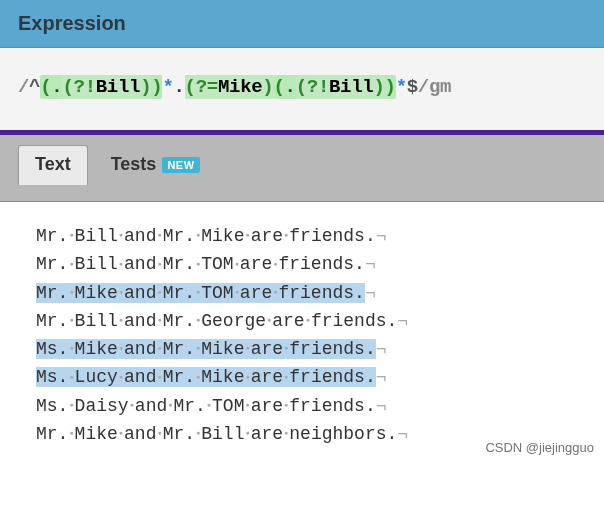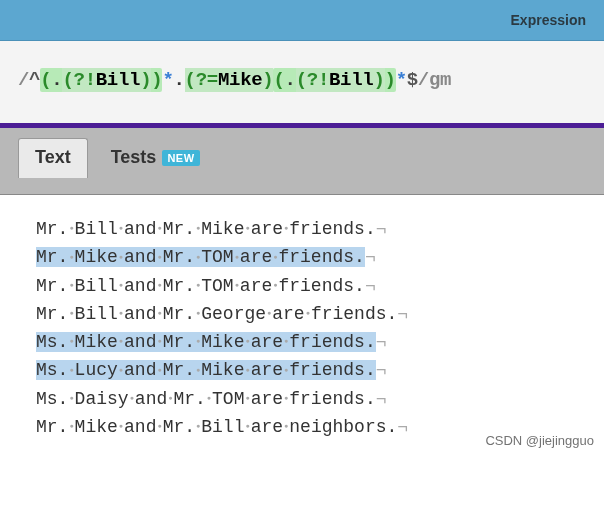--- a/index.html
+++ b/index.html
@@ -10,23 +10,22 @@
     height: 509px;
     overflow: hidden;
   }
   .header {
     background: #5ca7d0;
     border-bottom: 1px solid #4a90b8;
     padding: 12px 18px;
   }
   .header-title {
     font-weight: 700;
-    font-size: 14px;
+    font-size: 20px;
     color: #2b3a42;
-    text-align: right;
   }
   .expression-area {
     background: #f4f4f4;
     border-bottom: 5px solid #4c1d95;
     padding: 28px 18px 32px 18px;
     font-family: "Courier New", Consolas, monospace;
     font-size: 19px;
     font-weight: bold;
     white-space: nowrap;
     letter-spacing: -0.3px;
@@ -112,21 +111,21 @@
     <span>Text</span>
   </div>
   <div class="tab">
     <span>Tests</span>
     <span class="badge-new">NEW</span>
   </div>
 </div>
 
 <div class="text-pane" id="text-pane">
   <div class="line"><span><span>Mr.</span><span class="sep">●</span><span>Bill</span><span class="sep">●</span><span>and</span><span class="sep">●</span><span>Mr.</span><span class="sep">●</span><span>Mike</span><span class="sep">●</span><span>are</span><span class="sep">●</span><span>friends.</span></span><span class="eol">¬</span></div>
+    <div class="line"><span><span>Mr.</span><span class="sep">●</span><span>Bill</span><span class="sep">●</span><span>and</span><span class="sep">●</span><span>Mr.</span><span class="sep">●</span><span>TOM</span><span class="sep">●</span><span>are</span><span class="sep">●</span><span>friends.</span></span><span class="eol">¬</span></div>
     <div class="line"><span class="hl"><span>Mr.</span><span class="sep">●</span><span>Mike</span><span class="sep">●</span><span>and</span><span class="sep">●</span><span>Mr.</span><span class="sep">●</span><span>TOM</span><span class="sep">●</span><span>are</span><span class="sep">●</span><span>friends.</span></span><span class="eol">¬</span></div>
-    <div class="line"><span><span>Mr.</span><span class="sep">●</span><span>Bill</span><span class="sep">●</span><span>and</span><span class="sep">●</span><span>Mr.</span><span class="sep">●</span><span>TOM</span><span class="sep">●</span><span>are</span><span class="sep">●</span><span>friends.</span></span><span class="eol">¬</span></div>
     <div class="line"><span><span>Mr.</span><span class="sep">●</span><span>Bill</span><span class="sep">●</span><span>and</span><span class="sep">●</span><span>Mr.</span><span class="sep">●</span><span>George</span><span class="sep">●</span><span>are</span><span class="sep">●</span><span>friends.</span></span><span class="eol">¬</span></div>
     <div class="line"><span class="hl"><span>Ms.</span><span class="sep">●</span><span>Mike</span><span class="sep">●</span><span>and</span><span class="sep">●</span><span>Mr.</span><span class="sep">●</span><span>Mike</span><span class="sep">●</span><span>are</span><span class="sep">●</span><span>friends.</span></span><span class="eol">¬</span></div>
     <div class="line"><span class="hl"><span>Ms.</span><span class="sep">●</span><span>Lucy</span><span class="sep">●</span><span>and</span><span class="sep">●</span><span>Mr.</span><span class="sep">●</span><span>Mike</span><span class="sep">●</span><span>are</span><span class="sep">●</span><span>friends.</span></span><span class="eol">¬</span></div>
     <div class="line"><span><span>Ms.</span><span class="sep">●</span><span>Daisy</span><span class="sep">●</span><span>and</span><span class="sep">●</span><span>Mr.</span><span class="sep">●</span><span>TOM</span><span class="sep">●</span><span>are</span><span class="sep">●</span><span>friends.</span></span><span class="eol">¬</span></div>
     <div class="line"><span><span>Mr.</span><span class="sep">●</span><span>Mike</span><span class="sep">●</span><span>and</span><span class="sep">●</span><span>Mr.</span><span class="sep">●</span><span>Bill</span><span class="sep">●</span><span>are</span><span class="sep">●</span><span>neighbors.</span></span><span class="eol">¬</span></div>
     <div class="watermark">CSDN @jiejingguo</div>
 </div>
 
 </body></html>

